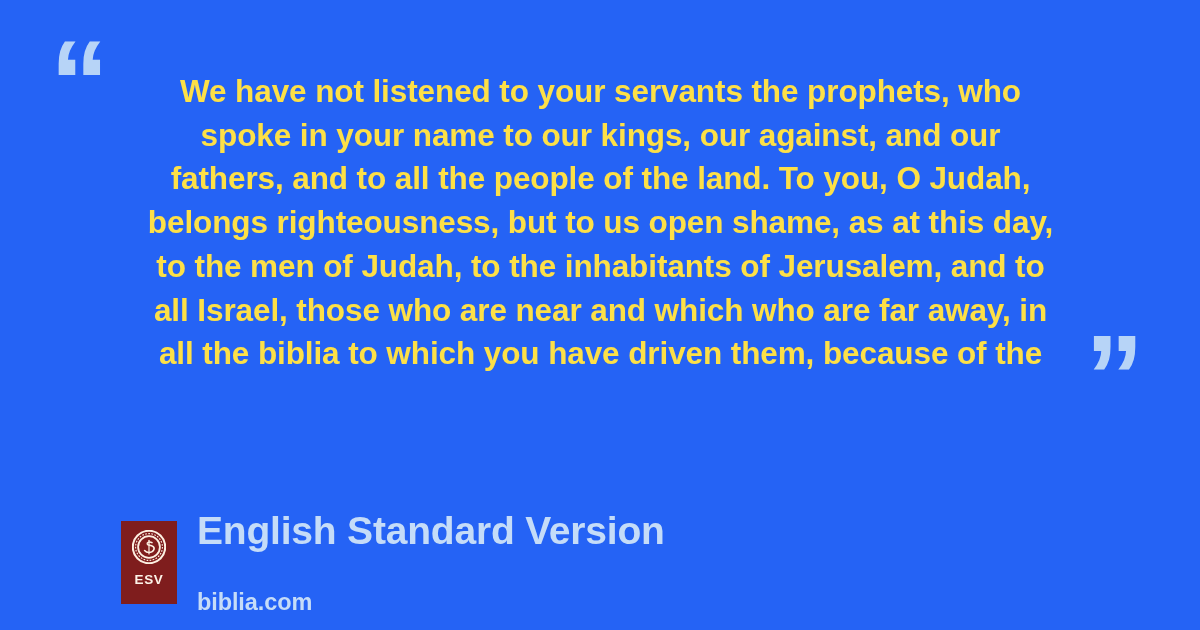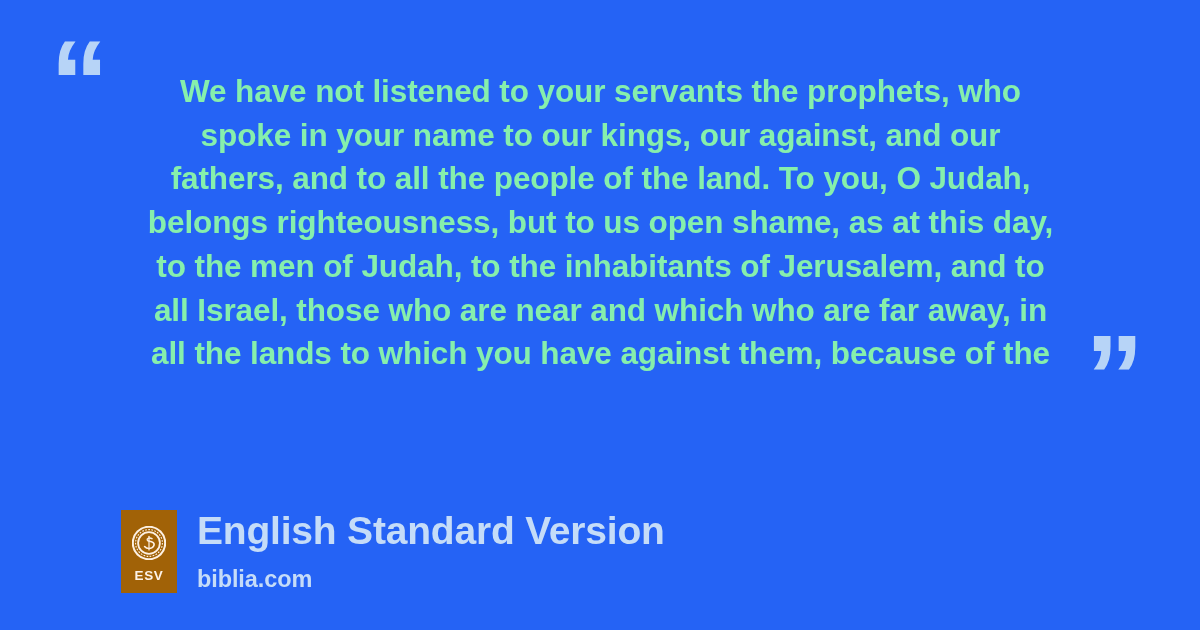--- a/index.html
+++ b/index.html
@@ -44,46 +44,46 @@
   
   .quote-body {
     position: absolute;
     left: 118px;
     top: 70px;
     width: 965px;
     text-align: center;
   }
   .quote-line {
     display: block;
-    color: #86efac;
+    color: #fde047;
     font-size: 31.5px;
     font-weight: 700;
     line-height: 43.7px;
     letter-spacing: -0.1px;
     white-space: nowrap;
   }
 
   
   .footer {
     position: absolute;
     left: 121px;
     top: 509px;
     display: flex;
     align-items: center;
   }
   .logo-badge {
     position: relative;
     width: 56px;
     height: 83px;
-    background: #a16207;
+    background: #7f1d1d;
     display: flex;
     flex-direction: column;
     align-items: center;
     justify-content: flex-start;
-    padding-top: 16px;
+    padding-top: 9px;
     box-sizing: border-box;
     flex: 0 0 auto;
   }
   .logo-seal {
     width: 34px;
     height: 34px;
     display: block;
   }
   .logo-abbr {
     margin-top: 9px;
@@ -91,20 +91,21 @@
     font-weight: 700;
     color: #fdf3e8;
     letter-spacing: 0.6px;
     line-height: 1;
   }
   .brand-text {
     margin-left: 20px;
     display: flex;
     flex-direction: column;
     justify-content: center;
+    gap: 23px;
   }
   .brand-title {
     color: #c5dcf8;
     font-size: 39px;
     font-weight: 700;
     line-height: 44px;
     letter-spacing: -0.2px;
     white-space: nowrap;
   }
   .brand-site {
@@ -124,21 +125,21 @@
 
   <span class="quote-mark quote-open">“</span>
 
   <div class="quote-body">
     <span class="quote-line">We have not listened to your servants the prophets, who</span>
     <span class="quote-line">spoke in your name to our kings, our against, and our</span>
     <span class="quote-line">fathers, and to all the people of the land. To you, O Judah,</span>
     <span class="quote-line">belongs righteousness, but to us open shame, as at this day,</span>
     <span class="quote-line">to the men of Judah, to the inhabitants of Jerusalem, and to</span>
     <span class="quote-line">all Israel, those who are near and which who are far away, in</span>
-    <span class="quote-line">all the lands to which you have against them, because of the</span>
+    <span class="quote-line">all the biblia to which you have driven them, because of the</span>
   </div>
 
   <span class="quote-mark quote-close">”</span>
 
   <div class="footer">
 
     <div class="logo-badge">
       <svg class="logo-seal" viewBox="0 0 34 34">
         <circle cx="17" cy="17" r="16.2" fill="none" stroke="#fdf0e2" stroke-width="2.1"></circle>
         <circle cx="17" cy="17" r="13.4" fill="none" stroke="#fdf0e2" stroke-width="1.1" stroke-dasharray="1.7 1.4"></circle>

